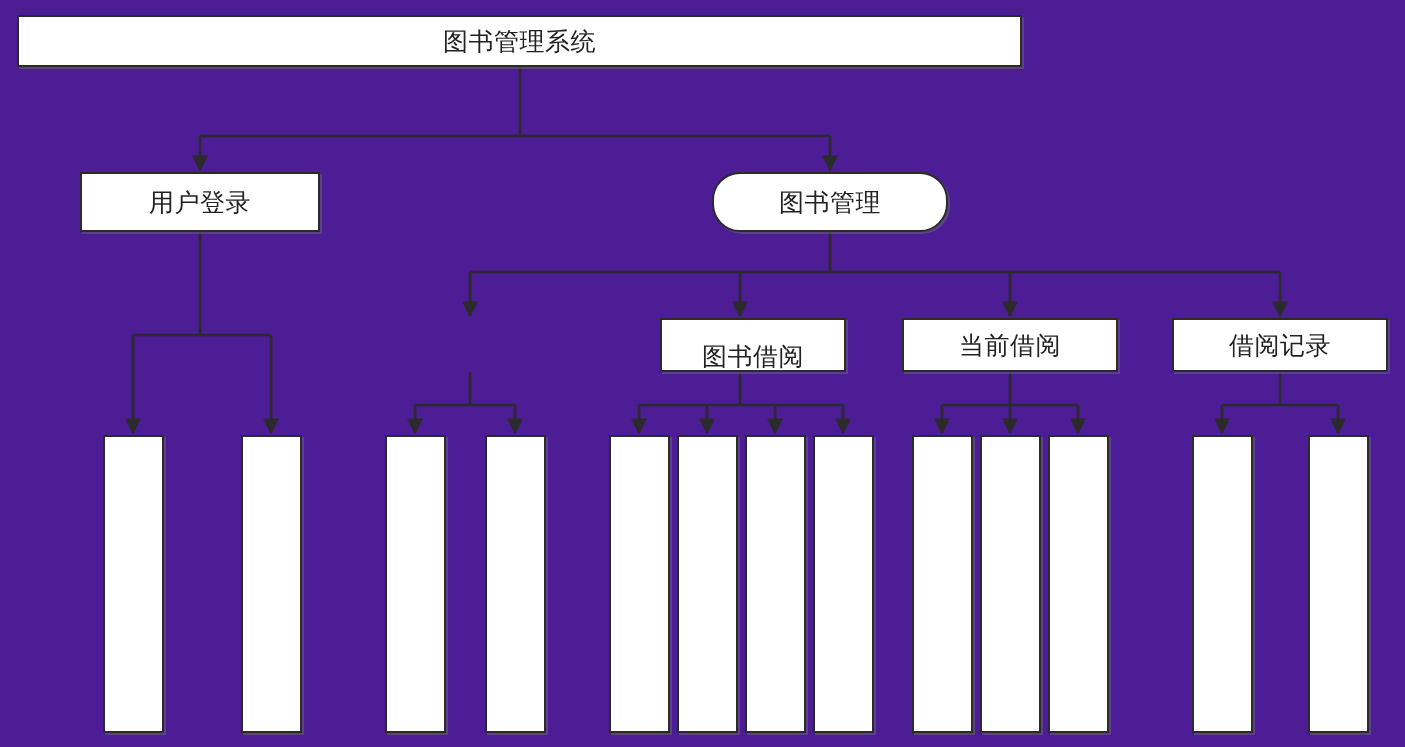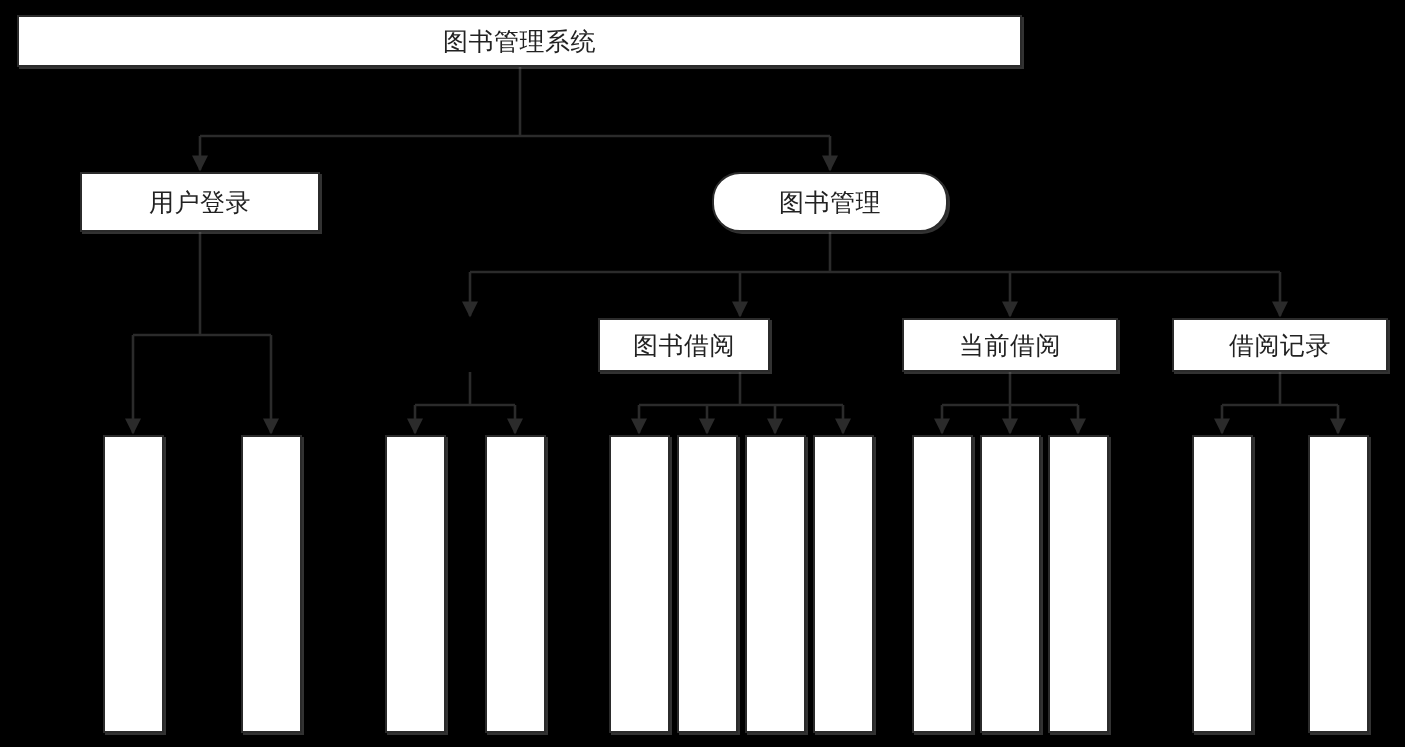--- a/index.html
+++ b/index.html
@@ -8,21 +8,21 @@
     padding: 0;
     background: #ffffff;
   }
   body {
     font-family: "DejaVu Sans", "Liberation Sans", sans-serif;
   }
   #diagram-root {
     position: relative;
     width: 1405px;
     height: 747px;
-    background: #000000;
+    background: #4c1d95;
     overflow: hidden;
   }
   #edges-layer {
     position: absolute;
     left: 0;
     top: 0;
     width: 1405px;
     height: 747px;
     pointer-events: none;
   }
@@ -135,21 +135,21 @@
     <span class="label">图书管理系统</span>
   </div>
 
   <div class="node horizontal" style="left:80px; top:172px; width:240px; height:60px;">
     <span class="label">用户登录</span>
   </div>
   <div class="node horizontal" style="left:712px; top:172px; width:236px; height:60px;border-radius:28px;">
     <span class="label">图书管理</span>
   </div>
 
-  <div class="node horizontal" style="left:598px; top:318px; width:172px; height:54px;">
+  <div class="node horizontal" style="left:660px; top:318px; width:186px; height:54px;align-items:flex-end;">
     <span class="label">图书借阅</span>
   </div>
   <div class="node horizontal" style="left:902px; top:318px; width:216px; height:54px;">
     <span class="label">当前借阅</span>
   </div>
   <div class="node horizontal" style="left:1172px; top:318px; width:216px; height:54px;">
     <span class="label">借阅记录</span>
   </div>
 
   <div class="node vertical" style="left:103px; top:435px; width:61px; height:298px;">

